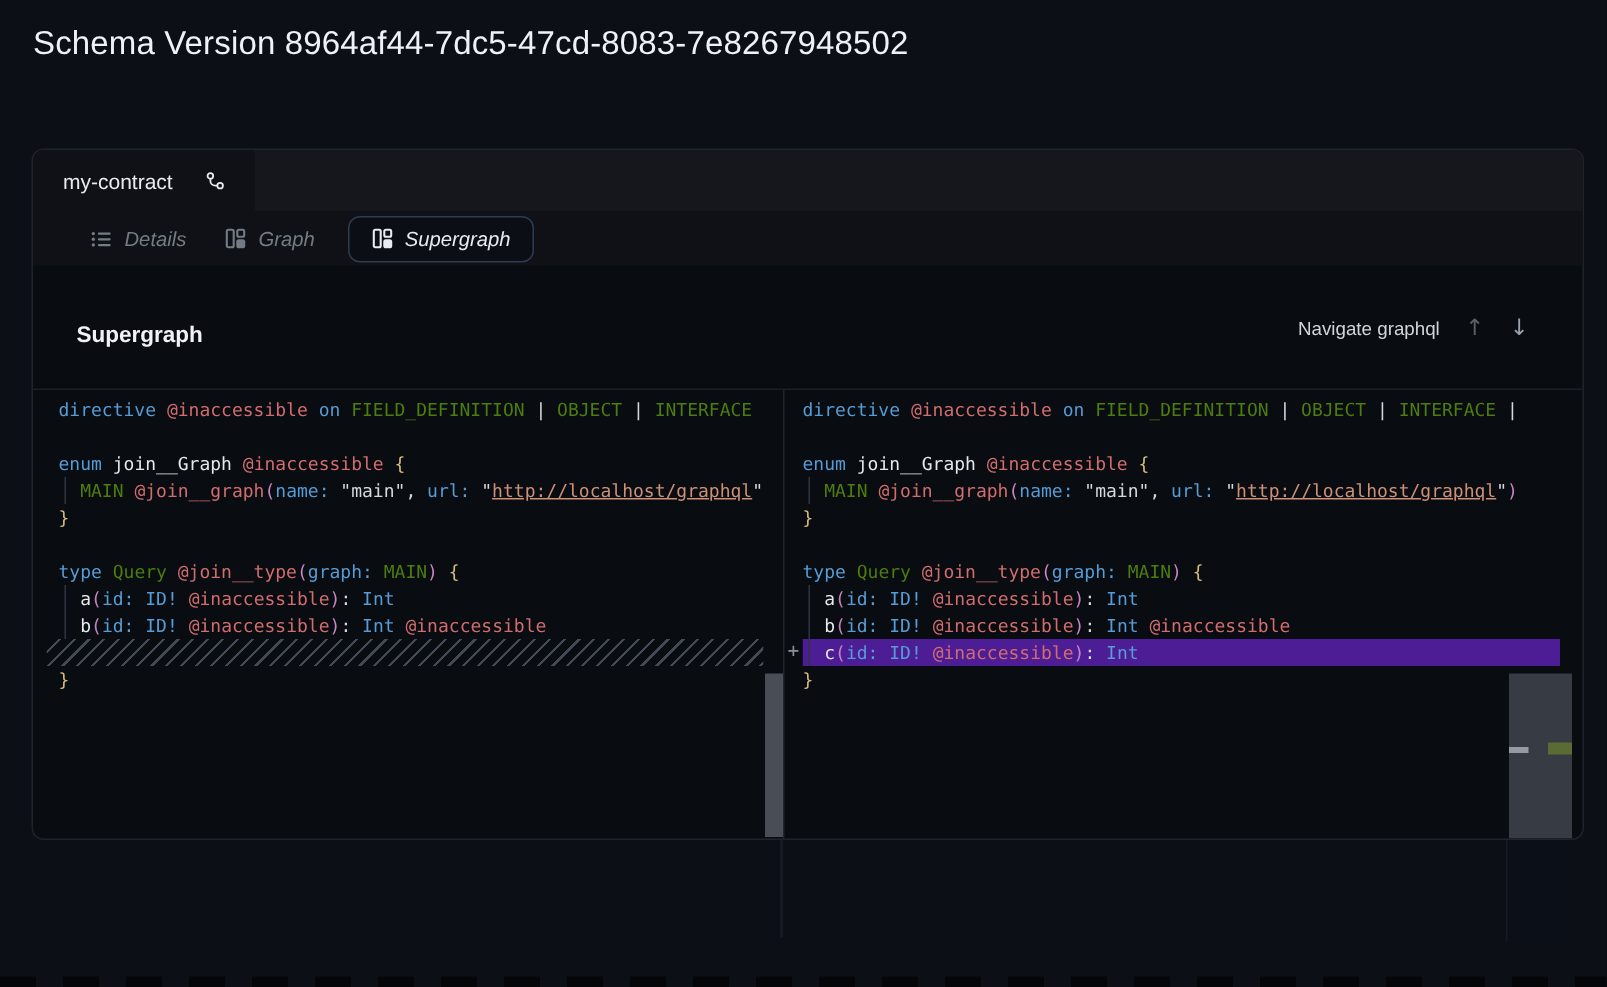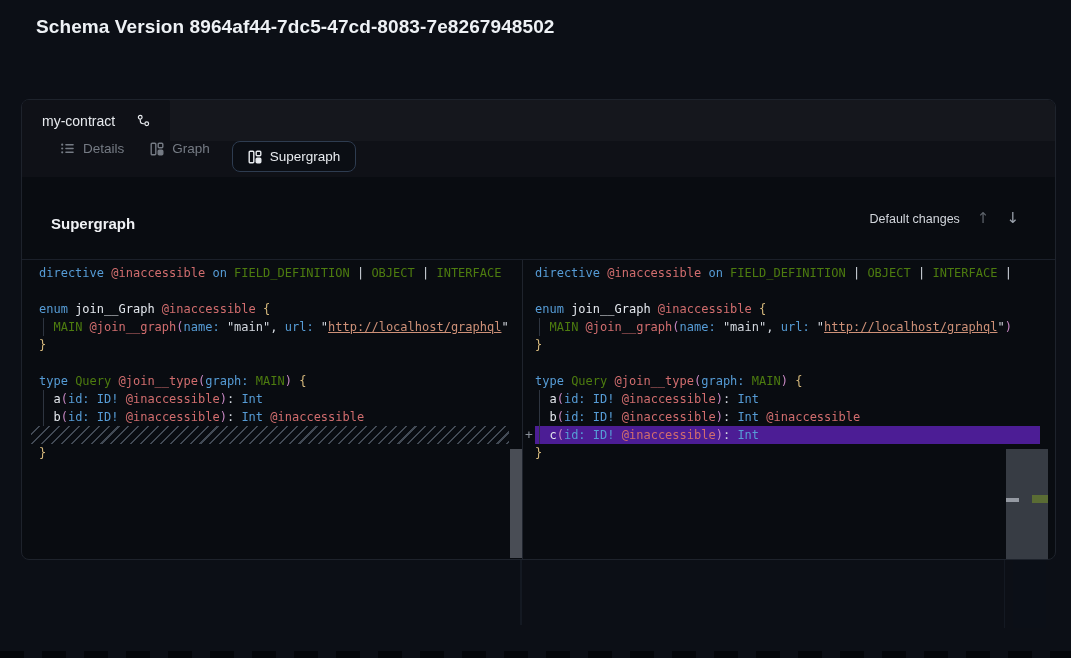--- a/index.html
+++ b/index.html
@@ -2,39 +2,39 @@
 <html><head>
 <meta charset="utf-8">
 <style>
   * { margin:0; padding:0; box-sizing:border-box; }
   html,body { background:#0c0f16; }
   .page {
     position:relative; width:1071px; height:658px; overflow:hidden;
     background:#0c0f16; font-family:"Liberation Sans", sans-serif;
   }
   
-  .pg-title { position:absolute; left:36px; top:16px; font-size:19px; font-weight:bold;
+  .pg-title { position:absolute; left:22px; top:16px; font-size:22px; font-weight:normal;
     color:#eef1f5; letter-spacing:.1px; }
   .pg-sub { position:absolute; left:22px; top:44px; font-size:13px; color:#8b9099; }
 
   
   .card { position:absolute; left:21px; top:99px; width:1035px; height:461px;
     background:#090c11; border:1px solid #1e232c; border-radius:8px; overflow:hidden; }
 
   
   .tabbar { position:absolute; left:0; top:0; width:100%; height:41px; background:#15171d;
     display:flex; align-items:stretch; }
   .vtab { display:flex; align-items:center; gap:7px; padding:0 20px; font-size:14px;
     color:#7e838c; cursor:pointer; }
   .vtab.active { background:#0f1117; color:#e8ebef; border-radius:2px 2px 0 0;gap:22px; }
   .vtab .ic { display:flex; align-items:center; }
 
   
   .subtabs { position:absolute; left:0; top:41px; width:100%; height:36px; background:#0f1117;
-    display:flex; align-items:flex-start; padding-left:38px; gap:26px; }
+    display:flex; align-items:center; padding-left:38px; gap:26px;font-style:italic; }
   .stab { display:flex; align-items:center; gap:8px; font-size:13.5px; color:#757b84; cursor:pointer; }
   .stab.active { color:#e8ebef; border:1px solid #2e3c50; background:#0b0e14;
     border-radius:8px; padding:7px 15px; margin-left:-4px; }
   .stab .ic { display:flex; align-items:center; }
 
   
   .panel-title { position:absolute; left:29px; top:115px; font-size:15px; font-weight:bold; color:#f0f2f5; }
   .nav-changes { position:absolute; right:36px; top:111px; display:flex; align-items:center; gap:17px; }
   .nav-label { font-size:12.5px; color:#d2d6dc; }
   .nav-arrow { font-size:15px; line-height:1; cursor:pointer; font-family:"DejaVu Sans", sans-serif; }
@@ -136,21 +136,21 @@
                 <rect x="8.2" y="8.2" width="4.6" height="4.6" rx="1" fill="currentColor"></rect>
               </g>
             </svg>
         </span>
         <span>Supergraph</span>
       </div>
     </div>
 
     <div class="panel-title">Supergraph</div>
     <div class="nav-changes">
-      <span class="nav-label">Default changes</span>
+      <span class="nav-label">Navigate graphql</span>
       <span class="nav-arrow nav-up">↑</span>
       <span class="nav-arrow nav-down">↓</span>
     </div>
     <div class="divider"></div>
 
     <div class="editor">
       <div class="pane pane-left" id="left-code">
           <div class="cl"><span class="t-kw">directive</span><span class="t-tx"> </span><span class="t-dr">@inaccessible</span><span class="t-tx"> </span><span class="t-kw">on</span><span class="t-tx"> </span><span class="t-ty">FIELD_DEFINITION</span><span class="t-tx"> | </span><span class="t-ty">OBJECT</span><span class="t-tx"> | </span><span class="t-ty">INTERFACE</span><span class="t-tx"> |</span></div>
           <div class="cl"></div>
           <div class="cl"><span class="t-kw">enum</span><span class="t-tx"> </span><span class="t-id">join__Graph</span><span class="t-tx"> </span><span class="t-dr">@inaccessible</span><span class="t-tx"> </span><span class="t-br">{</span></div>

